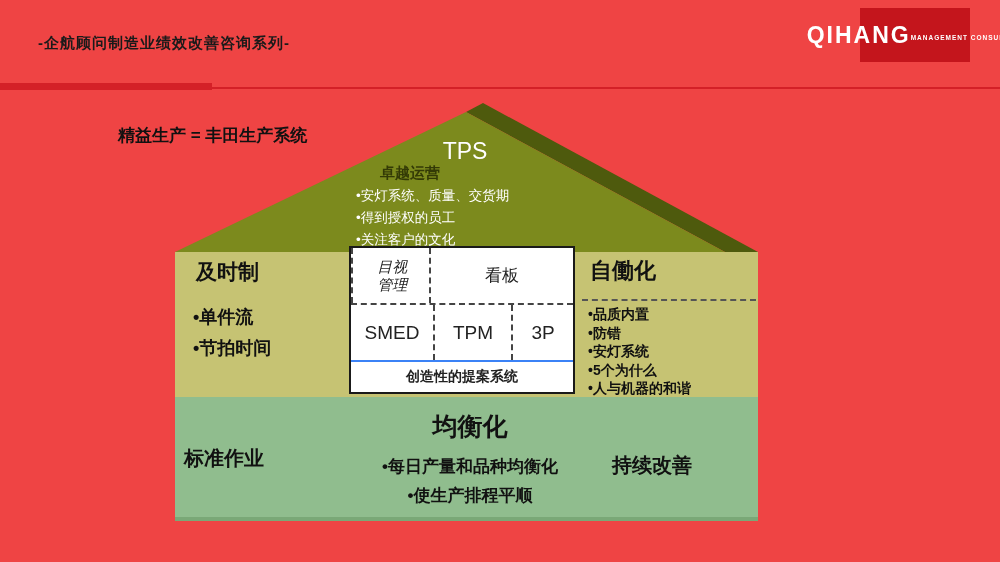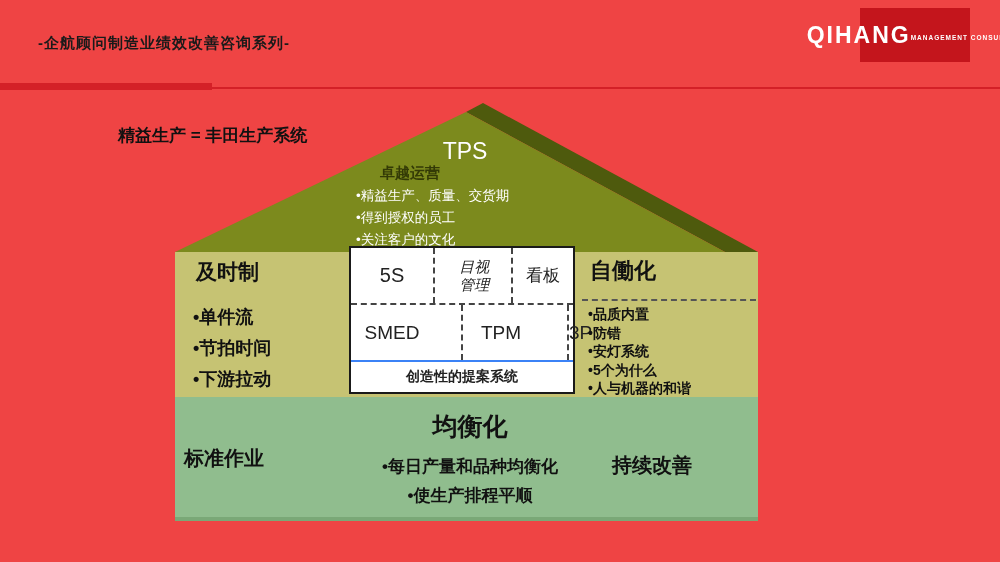--- a/index.html
+++ b/index.html
@@ -24,21 +24,21 @@
   .roof-subtitle{position:absolute;left:380px;top:164px;width:170px;text-align:left;font-size:15px;font-weight:bold;color:#333a06;}
   .roof-bullets{position:absolute;left:356px;top:185px;font-size:13.5px;color:#fff;line-height:22px;}
   
   .pillars{position:absolute;left:175px;top:252px;width:583px;height:145px;background:#c6c373;}
   .jit-title{position:absolute;left:196px;top:258px;font-size:21px;font-weight:bold;color:#111;}
   .jit-bullets{position:absolute;left:193px;top:302px;font-size:18px;font-weight:bold;line-height:31px;color:#111;}
   
   .toolbox{position:absolute;left:349px;top:246px;width:226px;height:148px;background:#fff;
            border:2px solid #1a1a1a;box-sizing:border-box;display:flex;flex-direction:column;}
   .tb-row{display:flex;flex:1;}
-  .tb-row.r2{border-top:2px dashed #444;gap:28px;}
+  .tb-row.r2{border-top:2px dashed #444;}
   .tb-cell{display:flex;align-items:center;justify-content:center;color:#222;}
   .tb-cell.c1{flex:0 0 82px;font-size:20px;}
   .tb-cell.c2{flex:0 0 76px;border-left:2px dashed #444;font-size:15px;}
   .tb-cell.c3{flex:1;border-left:2px dashed #444;font-size:17px;}
   .tb-row.r2 .tb-cell{font-size:19px;}
   .wrap2{display:inline-block;width:2.15em;line-height:1.15;text-align:right;font-style:italic;}
   .tb-footer{flex:0 0 30px;border-top:2px solid #3b82f6;display:flex;align-items:center;justify-content:center;
              font-size:14px;font-weight:bold;color:#222;}
   
   .jidoka-title{position:absolute;left:590px;top:256px;font-size:22px;font-weight:bold;color:#111;}
@@ -67,37 +67,35 @@
 
   <div class="lead-in">精益生产 = 丰田生产系统</div>
 
   <svg class="roof-svg" viewBox="0 0 620 154">
     <polygon points="311,12 570,152 603,152 328,3" fill="#4e5a0d"></polygon>
     <polygon points="311,12 20,152 570,152" fill="#7c8a1d"></polygon>
   </svg>
   <div class="roof-title">TPS</div>
   <div class="roof-subtitle">卓越运营</div>
   <div class="roof-bullets">
-    <div>•精益生产、质量、交货期</div>
+    <div>•安灯系统、质量、交货期</div>
     <div>•得到授权的员工</div>
     <div>•关注客户的文化</div>
   </div>
 
   <div class="pillars"></div>
 
   <div class="jit-title">及时制</div>
   <div class="jit-bullets">
     <div>•单件流</div>
     <div>•节拍时间</div>
-    <div>•下游拉动</div>
   </div>
 
   <div class="toolbox">
     <div class="tb-row r1">
-      <div class="tb-cell c1">5S</div>
       <div class="tb-cell c2">
         <span class="wrap2">目视管理</span>
       </div>
       <div class="tb-cell c3">看板</div>
     </div>
     <div class="tb-row r2">
       <div class="tb-cell c1">SMED</div>
       <div class="tb-cell c2">TPM</div>
       <div class="tb-cell c3">3P</div>
     </div>

